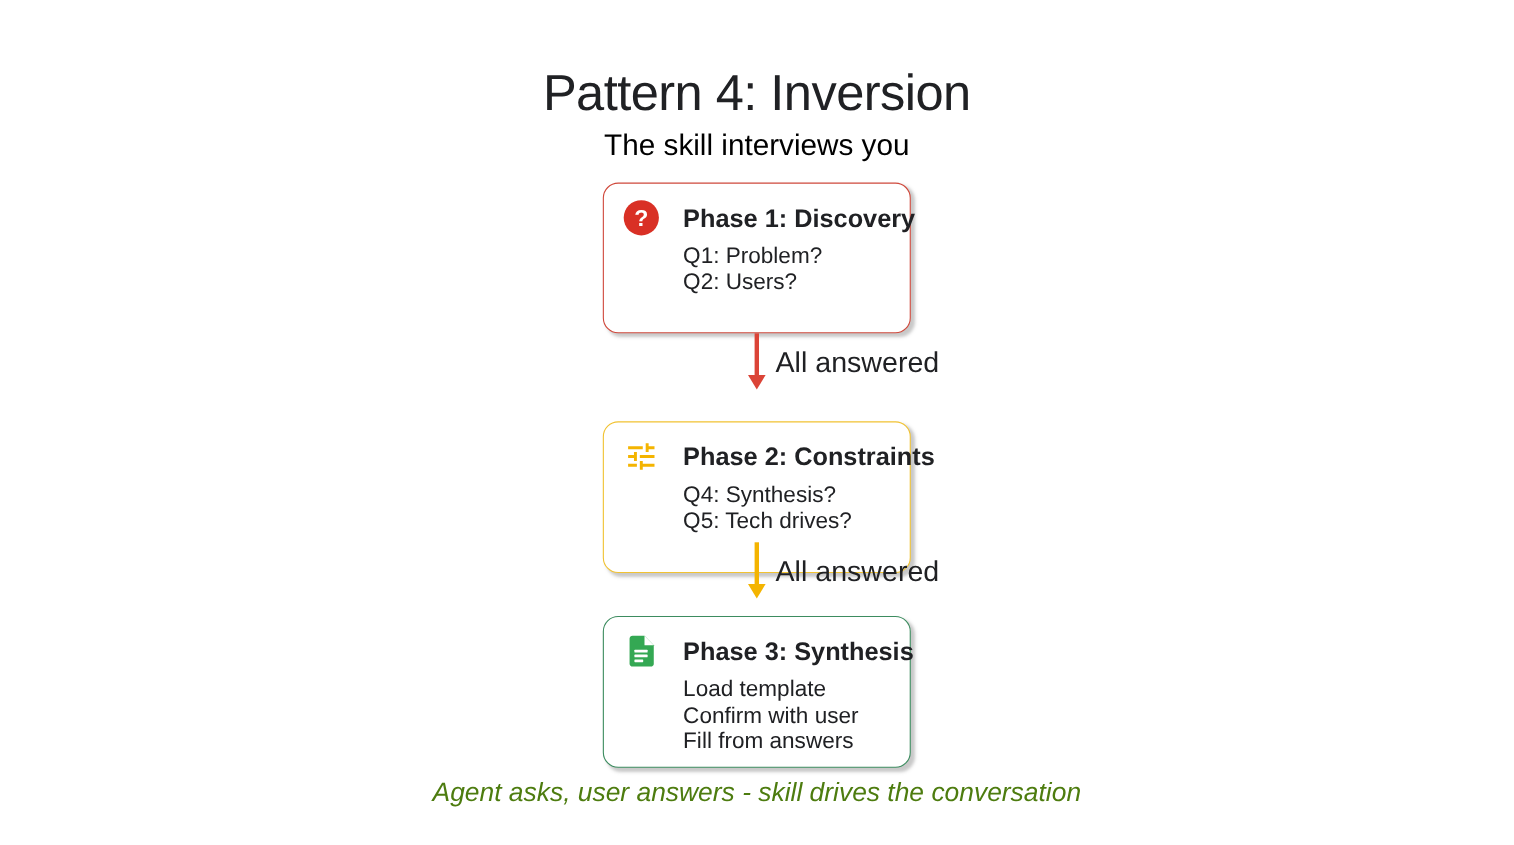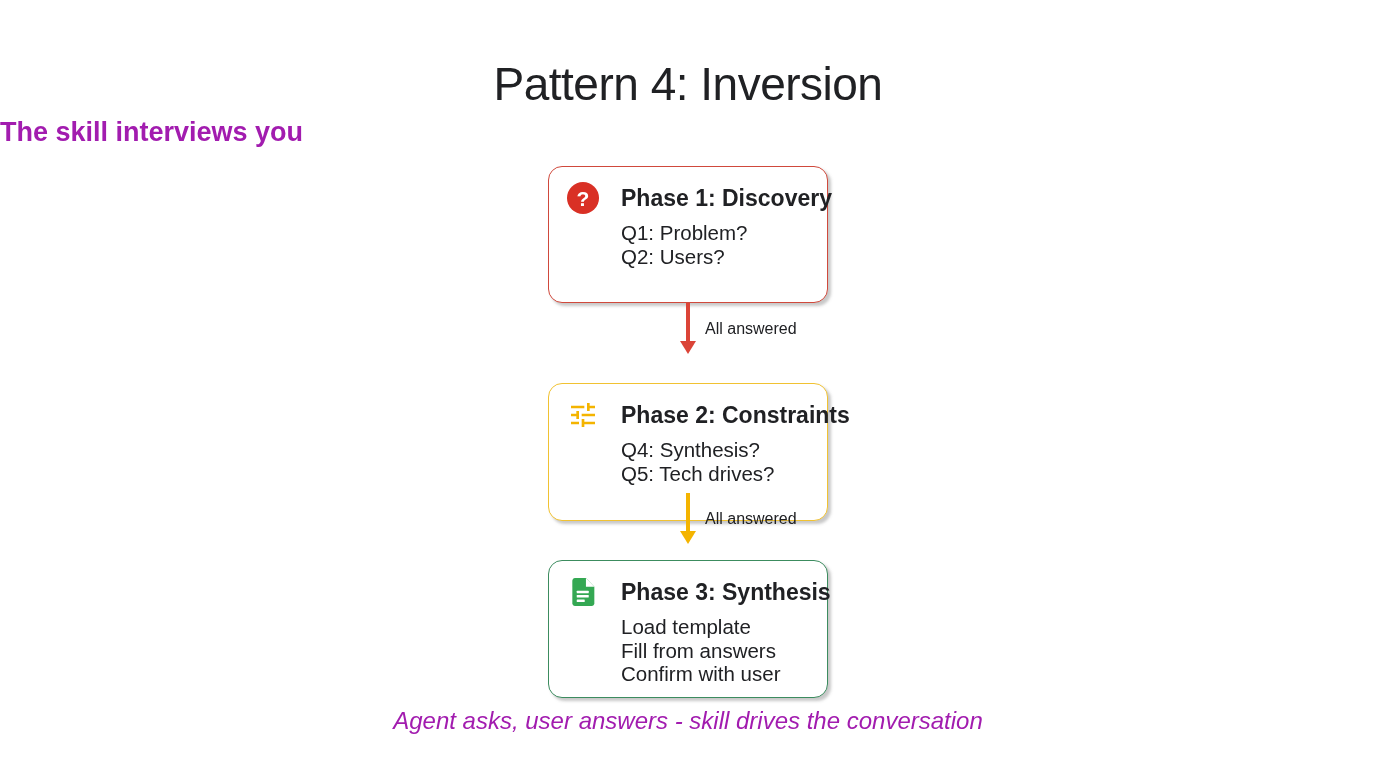--- a/index.html
+++ b/index.html
@@ -6,22 +6,22 @@
   #canvas{
     position:relative;width:1376px;height:768px;background:#ffffff;
     font-family:"Liberation Sans","DejaVu Sans",sans-serif;color:#202124;
     overflow:hidden;
   }
   .page-title{
     position:absolute;top:56px;left:0;width:100%;text-align:center;
     font-size:46px;line-height:56px;font-weight:400;color:#202124;letter-spacing:-0.5px;
   }
   .page-subtitle{
-    position:absolute;top:114px;left:0;width:100%;
-    font-size:27px;line-height:36px;font-weight:700;color:#a21caf;
+    position:absolute;top:114px;left:0;width:100%;text-align:center;
+    font-size:27px;line-height:36px;font-weight:400;color:#000000;
   }
   .phase-box{
     position:absolute;left:calc(50% - 140px);width:280px;box-sizing:border-box;
     background:#ffffff;border-radius:14px;border:1.6px solid #888;
     box-shadow:3px 3px 3px rgba(110,110,110,0.38);
     padding:15px 18px 12px 18px;
   }
   .phase-box.red{border-color:#D0493C;}
   .phase-box.yellow{border-color:#F1C232;margin-top:28px;}
   .phase-box.green{border-color:#3C8C5F;}
@@ -44,25 +44,25 @@
   .arrow .shaft{width:4px;height:38px;}
   .arrow .head{
     position:absolute;top:38px;left:-6px;width:0;height:0;
     border-left:8px solid transparent;border-right:8px solid transparent;
     border-top:13px solid #000;
   }
   .arrow.red .shaft{background:#DB4437;} .arrow.red .head{border-top-color:#DB4437;}
   .arrow.yellow .shaft{background:#F4B400;} .arrow.yellow .head{border-top-color:#F4B400;}
   .connector-label{
     position:absolute;left:calc(50% + 17px);top:11px;
-    font-size:16px;line-height:30px;color:#202124;white-space:nowrap;
+    font-size:26px;line-height:30px;color:#202124;white-space:nowrap;
   }
   .page-caption{
     position:absolute;top:704px;left:0;width:100%;text-align:center;
-    font-size:24px;line-height:34px;font-style:italic;color:#a21caf;
+    font-size:24px;line-height:34px;font-style:italic;color:#4d7c0f;
   }
 </style>
 </head>
 <body>
 
 <div id="canvas">
 
   <div class="page-title">Pattern 4: Inversion</div>
   <div class="page-subtitle">The skill interviews you</div>
 
@@ -118,20 +118,20 @@
           <path fill="#ffffff" d="M14.2 1.5l6.3 6.5h-6.3z"></path>
           <rect fill="#ffffff" x="7.3" y="11" width="9" height="1.9" rx="0.4"></rect>
           <rect fill="#ffffff" x="7.3" y="14.3" width="9" height="1.9" rx="0.4"></rect>
           <rect fill="#ffffff" x="7.3" y="17.6" width="6" height="1.9" rx="0.4"></rect>
         </svg>
       </span>
       <span class="phase-title">Phase 3: Synthesis</span>
     </div>
     <div class="phase-lines">
       <div>Load template</div>
+      <div>Confirm with user</div>
       <div>Fill from answers</div>
-      <div>Confirm with user</div>
     </div>
   </div>
 
   <div class="page-caption">Agent asks, user answers - skill drives the conversation</div>
 
 </div>
 
 </body></html>

